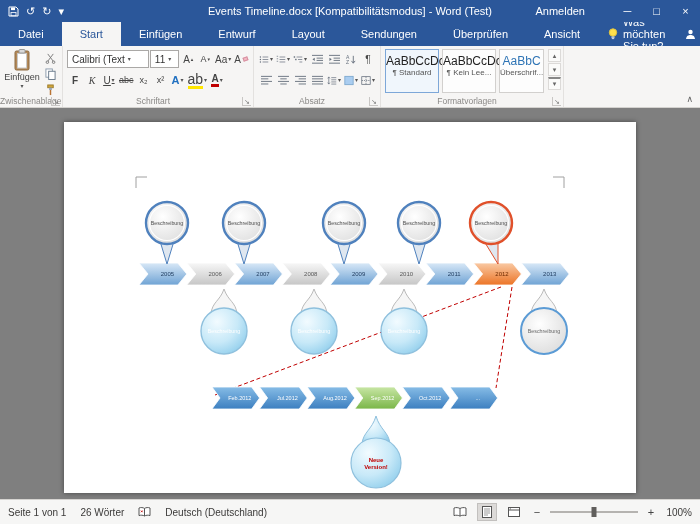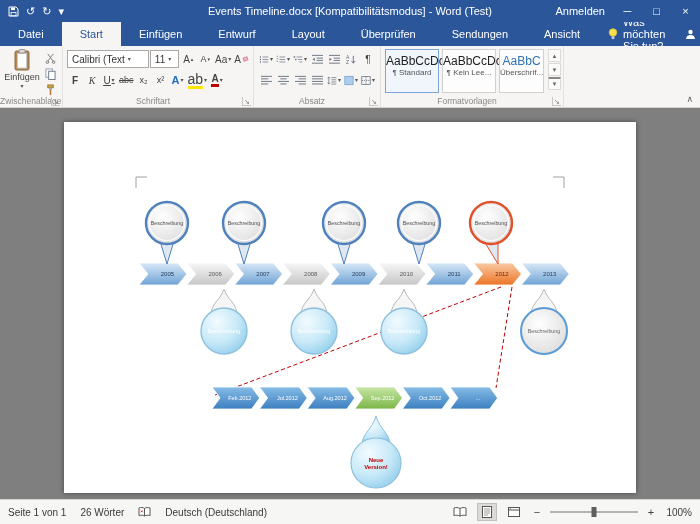--- a/index.html
+++ b/index.html
@@ -7,21 +7,21 @@
   body { font-family:"Liberation Sans", sans-serif; background:#fff; }
   .app { width:700px; height:524px; display:flex; flex-direction:column; }
 
   
   .titlebar { height:22px; background:#2b579a; color:#fff; position:relative;
               display:flex; align-items:center; flex-shrink:0; }
   .qat { display:flex; align-items:center; gap:7px; padding:0 8px; z-index:2; }
   .qat .qbtn { font-size:11px; line-height:1; color:#fff; cursor:default; }
   .tb-title { position:absolute; left:0; right:0; text-align:center; font-size:11px; }
   .tb-right { margin-left:auto; display:flex; align-items:center; z-index:2; }
-  .signin { font-size:11px; margin-right:8px; }
+  .signin { font-size:11px; margin-right:28px; }
   .winbtn { width:29px; height:22px; display:flex; align-items:center; justify-content:center;
             font-size:11px; }
 
   
   .tabbar { height:24px; background:#2b579a; display:flex; align-items:stretch;
             color:#fff; font-size:11px; flex-shrink:0; }
   .tab { padding:0 18px; display:flex; align-items:center; white-space:nowrap; }
   .tab.active { background:#f6f5f4; color:#2b579a; }
   .tellme { display:flex; align-items:center; gap:5px; padding:0 10px; }
   .tb-spacer { flex:1; }
@@ -137,22 +137,22 @@
     </div>
   </div>
 
   <div class="tabbar">
     <div id="tabs" style="display:flex">
         <div class="tab">Datei</div>
         <div class="tab active">Start</div>
         <div class="tab">Einfügen</div>
         <div class="tab">Entwurf</div>
         <div class="tab">Layout</div>
+        <div class="tab">Sendungen</div>
         <div class="tab">Überprüfen</div>
-        <div class="tab">Sendungen</div>
         <div class="tab">Ansicht</div>
       </div>
     <div class="tellme">
       <span>
         <svg width="10" height="12" viewBox="0 0 10 12">
             <circle cx="5" cy="4.5" r="3.7" fill="#ffe14d" stroke="#e3c43c"></circle>
             <rect x="3.4" y="8.5" width="3.2" height="1.3" fill="#d6dde9"></rect>
             <rect x="3.8" y="10.1" width="2.4" height="1" fill="#d6dde9"></rect>
           </svg>
       </span>

